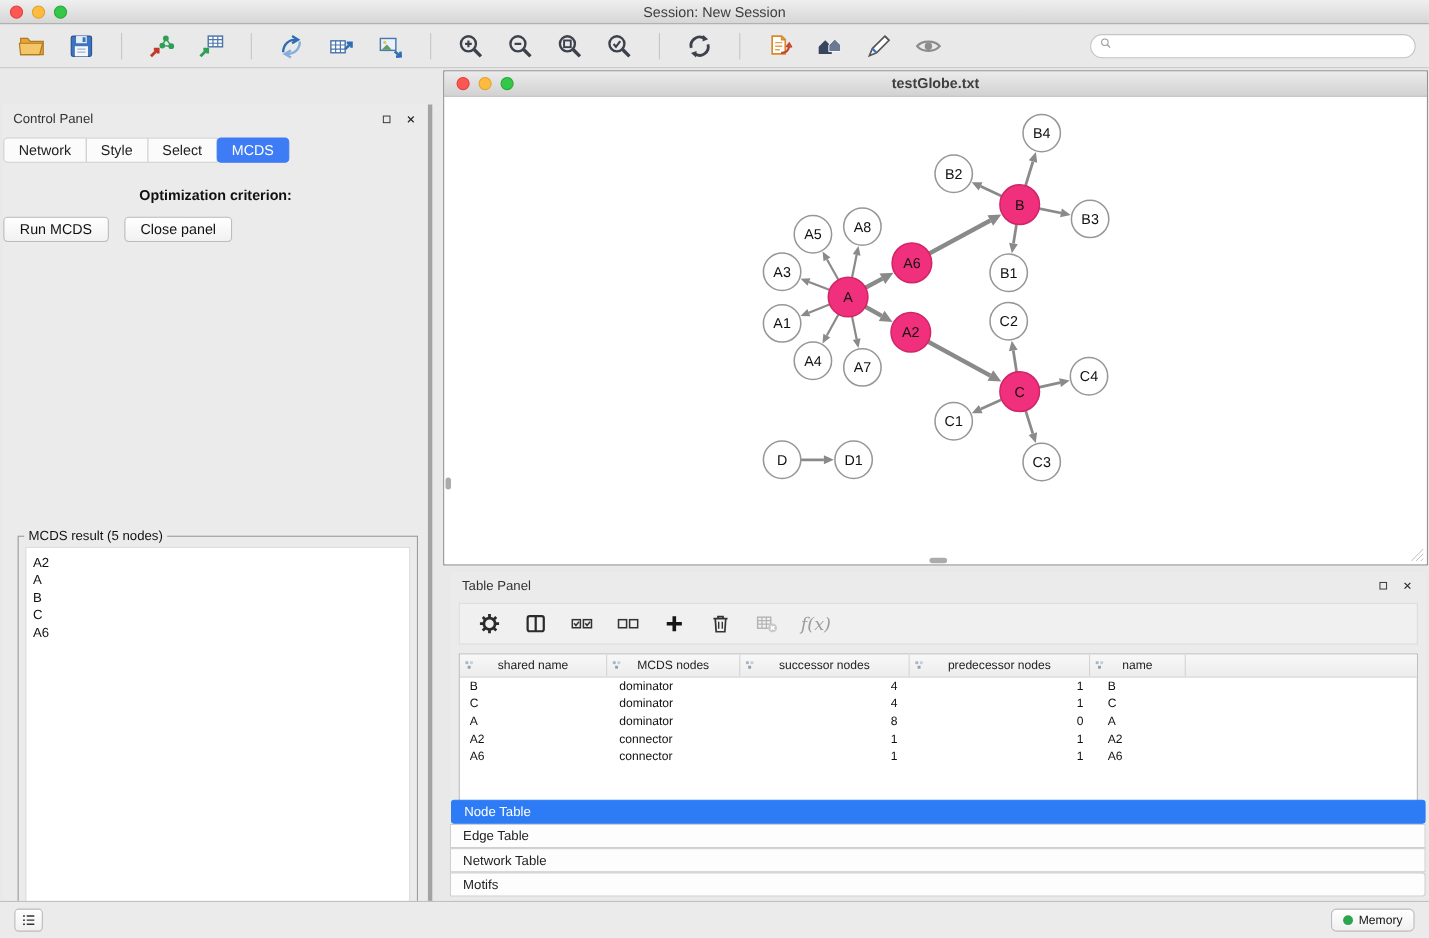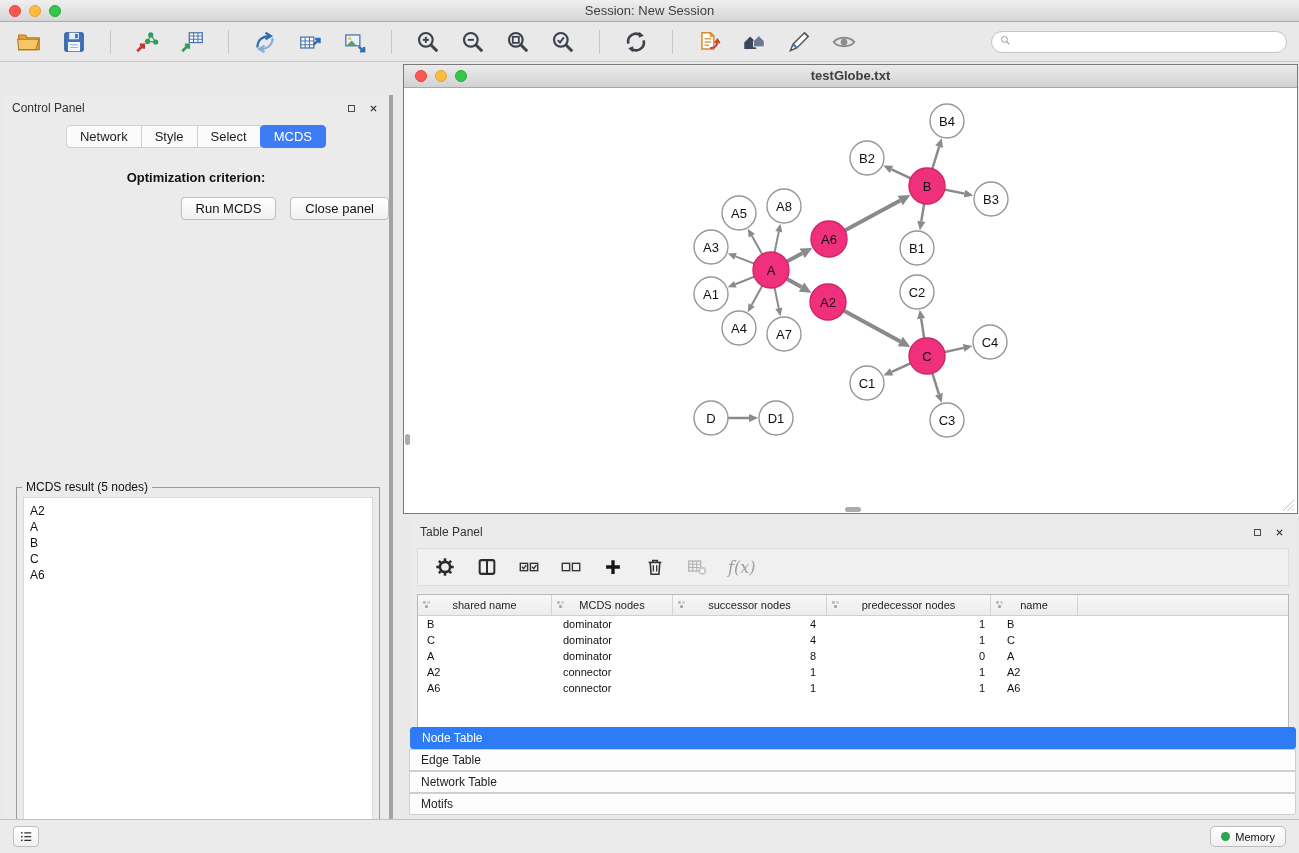--- a/index.html
+++ b/index.html
@@ -22,32 +22,32 @@
   .tb-sep { width:1px; height:24px; background:#C6C6C6; margin:0 10px; }
   .search { margin-left:auto; margin-right:2px; width:296px; height:22px; background:#fff;
     border:1px solid #C4C4C4; border-radius:12px; display:flex; align-items:center; padding:0 7px; gap:4px; }
   .search input { border:none; outline:none; flex:1; font-size:12px; font-family:inherit; background:transparent; }
 
   .control-panel { position:absolute; left:3px; top:63px; width:390px; height:756px;
     background:#EBEBEB; border-right:4px solid #a3a3a3;margin-top:32px; }
   .cp-header { height:26px; display:flex; align-items:center; padding:0 9px; font-size:12px; color:#333; gap:8px; }
   .spacer { flex:1; }
   .win-ic { width:14px; height:14px; display:flex; align-items:center; justify-content:center; }
-  .cp-tabs { display:flex; justify-content:center; margin-top:4px; }
+  .cp-tabs { display:flex; margin-top:4px; }
   .cp-tab { font-size:13px; color:#222; background:#FBFBFB; border:1px solid #CFCFCF; padding:3px 13px; margin-left:-1px; }
   .cp-tab:first-child { border-radius:4px 0 0 4px; margin-left:0; }
   .cp-tab:last-child { border-radius:0 4px 4px 0; }
   .cp-tab.selected { background:#3E7CF6; border-color:#3E7CF6; color:#fff; border-radius:4px; }
   .opt-label { text-align:center; margin-top:22px; font-size:13px; color:#111;font-weight:bold; }
   .combo { margin:13px auto 0; width:312px; height:23px; background:#fff; border:1px solid #B5B5B5;
     border-radius:4px; position:relative; display:flex; align-items:center; font-size:12px; color:#111; padding-left:8px; }
   .combo-step { position:absolute; right:0; top:0; width:19px; height:100%;
     background:linear-gradient(#6FB0F9,#3273E3); border-radius:0 3px 3px 0;
     display:flex; align-items:center; justify-content:center; }
-  .cp-buttons { display:flex; justify-content:flex-end; gap:14px; margin-top:12px; }
+  .cp-buttons { display:flex; justify-content:flex-start; gap:14px; margin-top:12px; }
   .btn { font-family:inherit; font-size:13px; color:#111; background:linear-gradient(#FFF,#F1F1F1);
     border:1px solid #BDBDBD; border-radius:4px; height:23px; padding:0 14px; }
   .groupbox { position:absolute; left:13px; right:9px; top:392px; bottom:19px; border:1px solid #9B9B9B; }
   .groupbox-title { position:absolute; top:-8px; left:5px; background:#EBEBEB; padding:0 4px; font-size:12px; color:#111; }
   .result-list { position:absolute; left:6px; right:6px; top:9px; bottom:6px; background:#fff;
     border:1px solid #D8D8D8; font-size:12px; color:#111; padding:5px 4px; overflow:hidden; }
   .result-item { height:16px; line-height:16px; padding-left:2px; }
 
   .net-window { position:absolute; left:403px; top:64px; width:895px; height:450px; background:#fff; border:1px solid #7A7A7A; }
   .net-titlebar { height:23px; background:linear-gradient(#EBEBEB,#D2D2D2); border-bottom:1px solid #A8A8A8; position:relative; }

